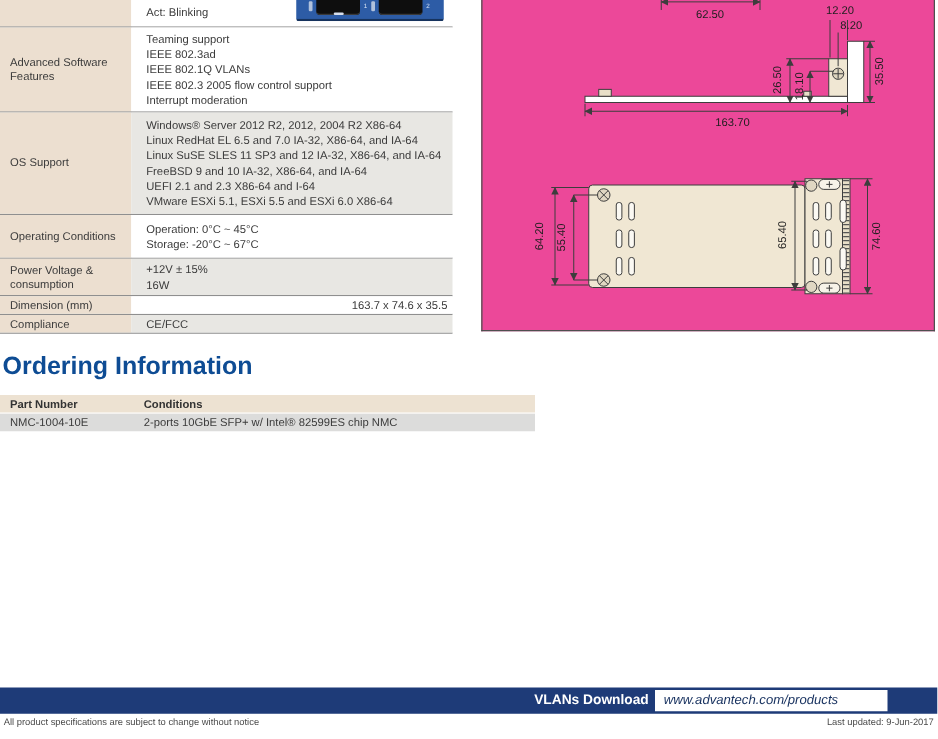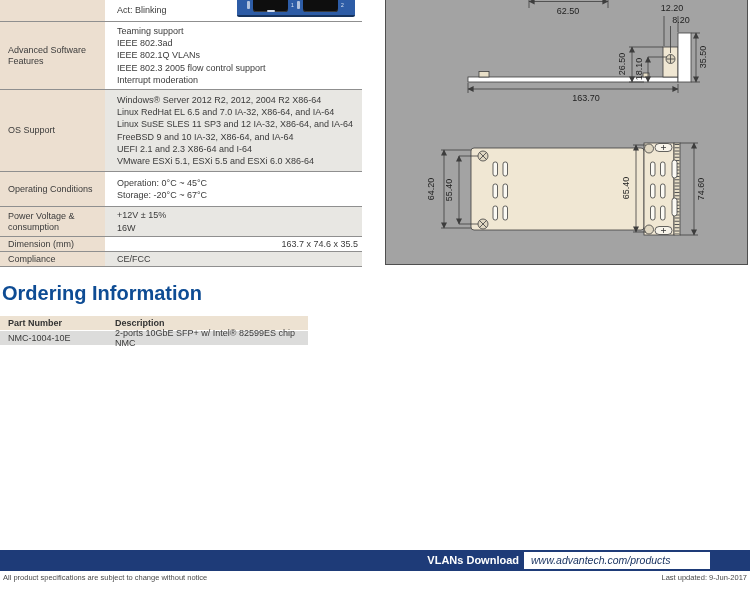--- a/index.html
+++ b/index.html
@@ -35,34 +35,34 @@
     border-radius:0 0 3px 3px;box-shadow:inset 0 -1px 0 #3a3a3a;}
   .cage1{left:16px;} .cage2{left:66px;}
   .glint{position:absolute;left:30px;top:10px;width:8px;height:2px;background:#d8dfeb;border-radius:1px;}
   .port-num{position:absolute;top:2px;font-size:5px;line-height:6px;color:#dbe6f6;}
   .pn1{left:54px;} .pn2{left:104px;}
   .tag{position:absolute;top:1px;width:3px;height:8px;background:#c9d4e6;opacity:.85;border-radius:1px;}
   .tag1{left:10px;} .tag2{left:60px;}
 
   
   .panel{
-    position:absolute;left:385px;top:0;width:363px;height:265px;background:#a3a3a3;
+    position:absolute;left:385px;top:0;width:363px;height:265px;background:#ec4899;
     border-left:1.5px solid #4f4f4f;border-right:1.5px solid #4f4f4f;border-bottom:1.5px solid #4f4f4f;
     box-sizing:border-box;
     text-decoration:underline;
   }
   .panel svg{position:absolute;left:0;top:0;}
   .dimtxt{font-family:"Liberation Sans", sans-serif;font-size:9px;fill:#1f1f1f;}
 
   
   .ordering-heading{
     position:absolute;left:2px;top:282px;font-size:20px;font-weight:bold;color:#0e4c94;
     letter-spacing:0px;
   }
-  .order-table{position:absolute;left:0;top:316px;width:308px;font-size:9px;}
+  .order-table{position:absolute;left:0;top:316px;width:428px;font-size:9px;}
   .order-header{display:flex;height:14px;background:#ede2d2;border-bottom:1px solid #ffffff;
     align-items:center;font-weight:bold;color:#333;}
   .order-row{display:flex;height:14px;background:#dcdcdb;align-items:center;color:#3b3b3b;}
   .col-part{width:110px;flex:none;padding-left:8px;box-sizing:border-box;}
   .col-desc{flex:1;padding-left:5px;}
 
   
   .footer-bar{position:absolute;left:0;top:550px;width:750px;height:21px;background:#1e3b78;}
   .dl-label{position:absolute;right:231px;top:0;height:21px;line-height:21px;
     color:#ffffff;font-weight:bold;font-size:11px;}
@@ -275,21 +275,21 @@
     <text class="dimtxt" transform="rotate(-90 243 188)" x="243" y="188" text-anchor="middle">65.40</text>
     <text class="dimtxt" transform="rotate(-90 318 189)" x="318" y="189" text-anchor="middle">74.60</text>
   </svg>
 </div>
 
 <div class="ordering-heading">Ordering Information</div>
 
 <div class="order-table">
   <div class="order-header">
     <div class="col-part">Part Number</div>
-    <div class="col-desc">Description</div>
+    <div class="col-desc">Conditions</div>
   </div>
   <div class="order-row">
     <div class="col-part">NMC-1004-10E</div>
     <div class="col-desc">2-ports 10GbE SFP+ w/ Intel® 82599ES chip NMC</div>
   </div>
 </div>
 
 <div class="footer-bar">
   <span class="dl-label">VLANs Download</span>
   <div class="url-box">www.advantech.com/products</div>

